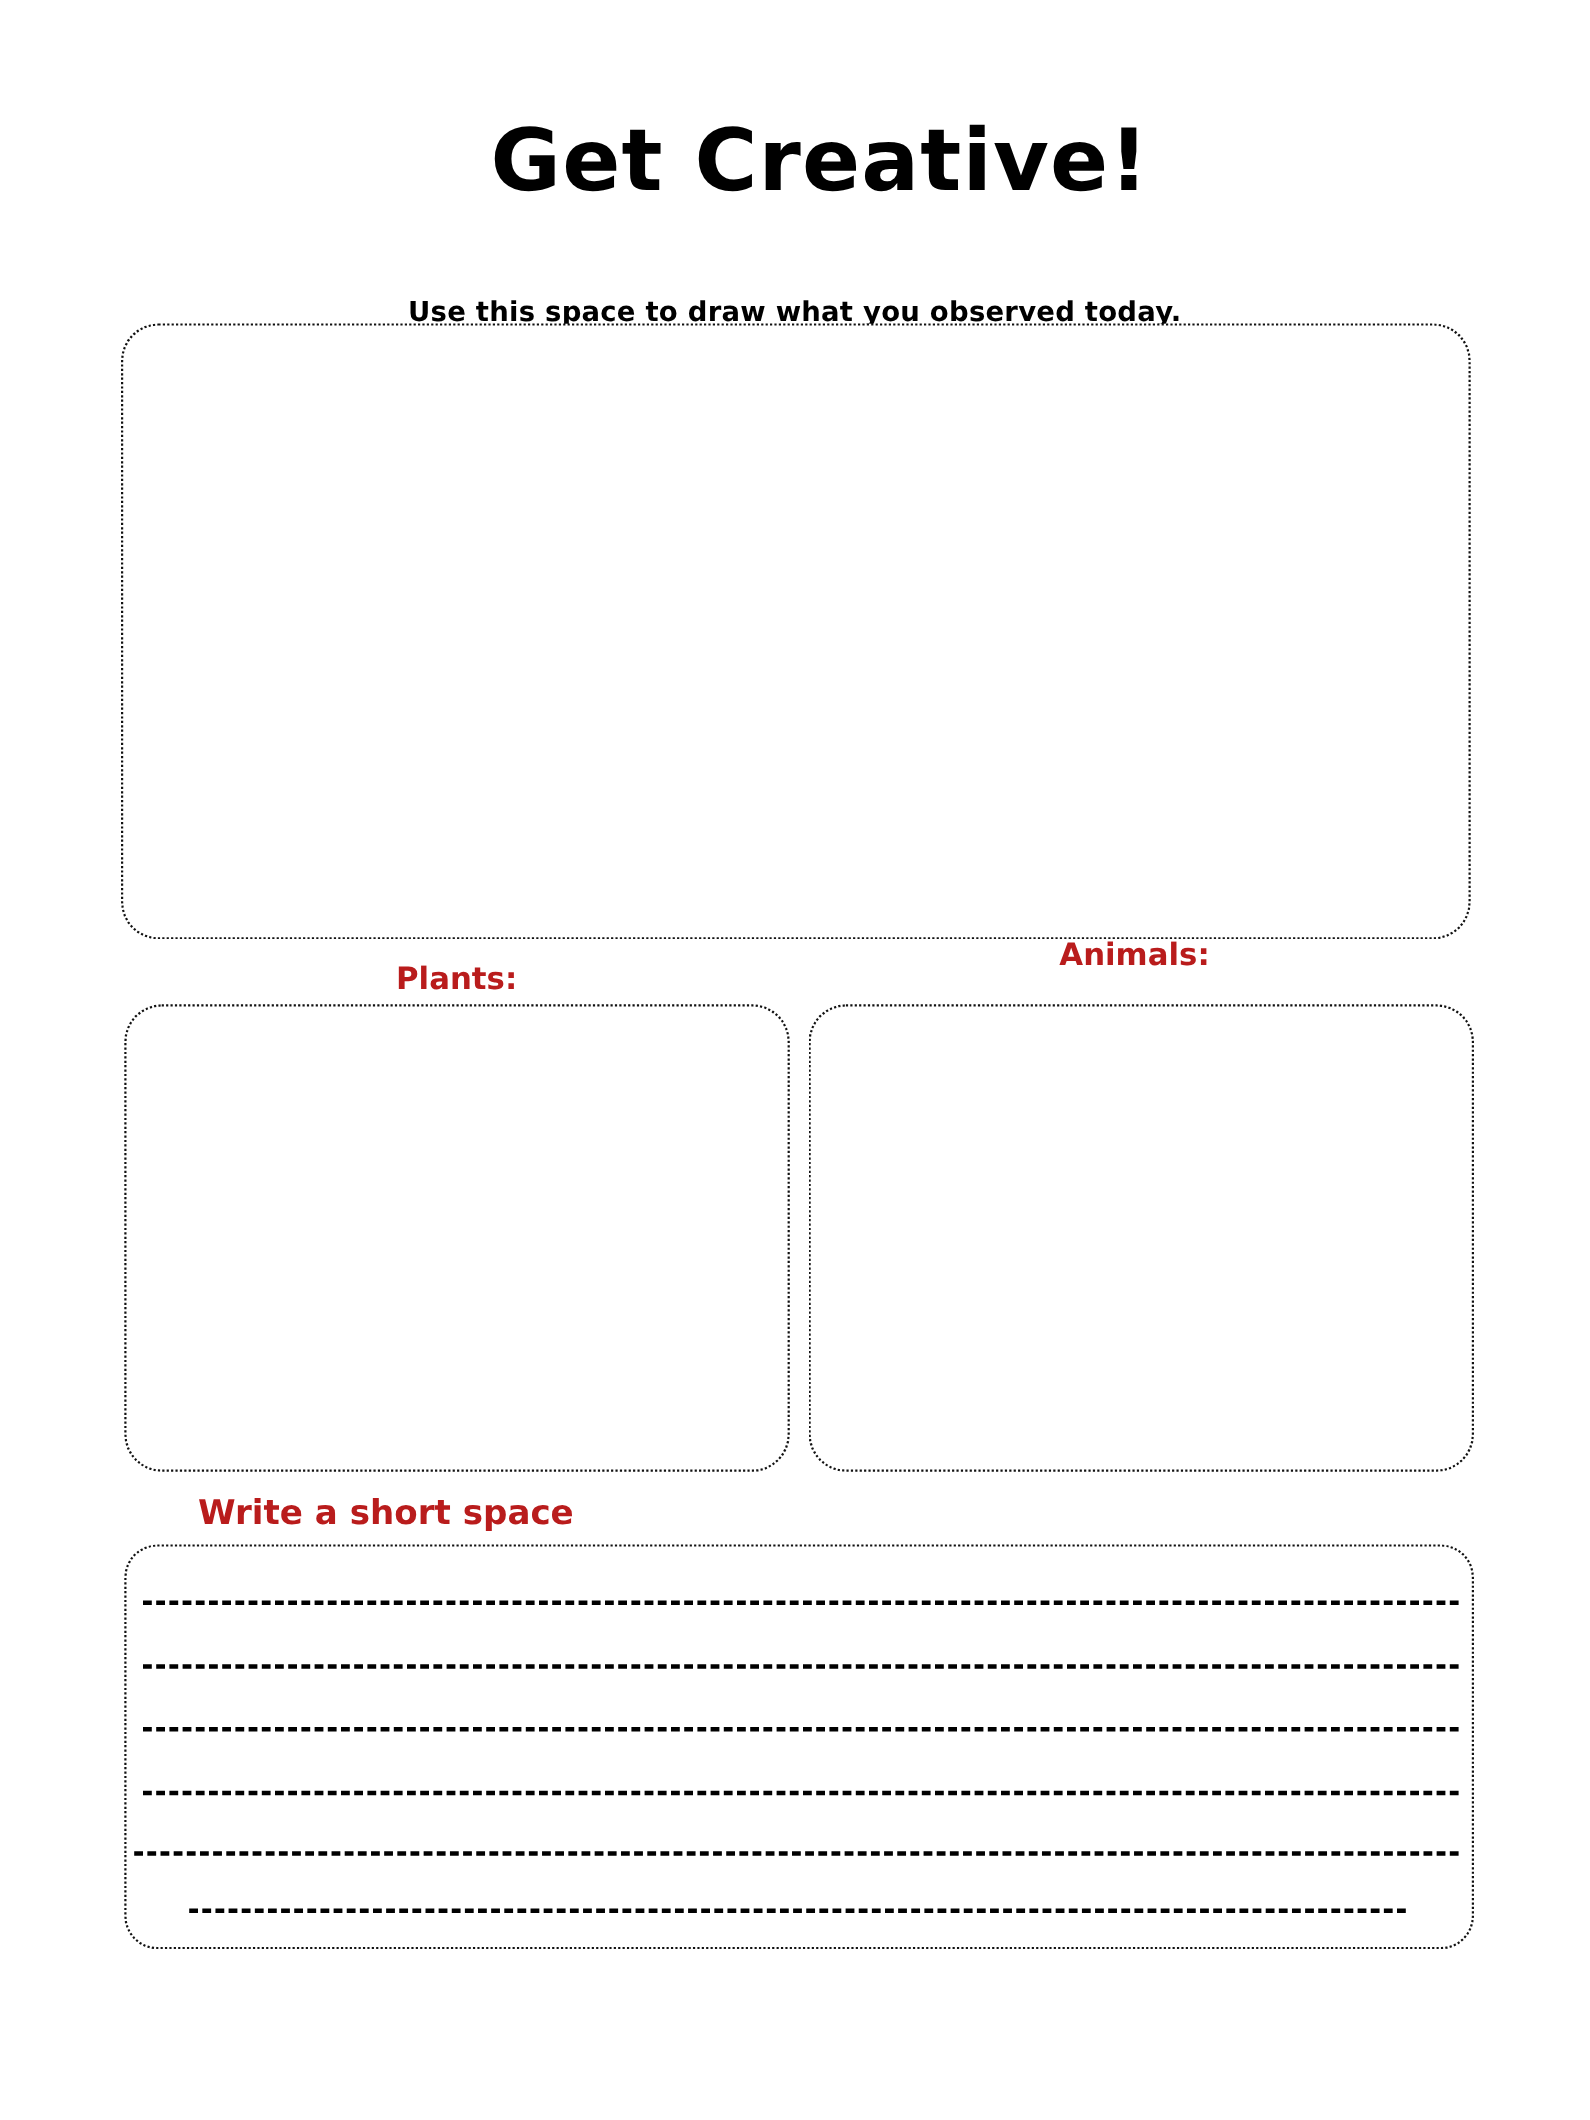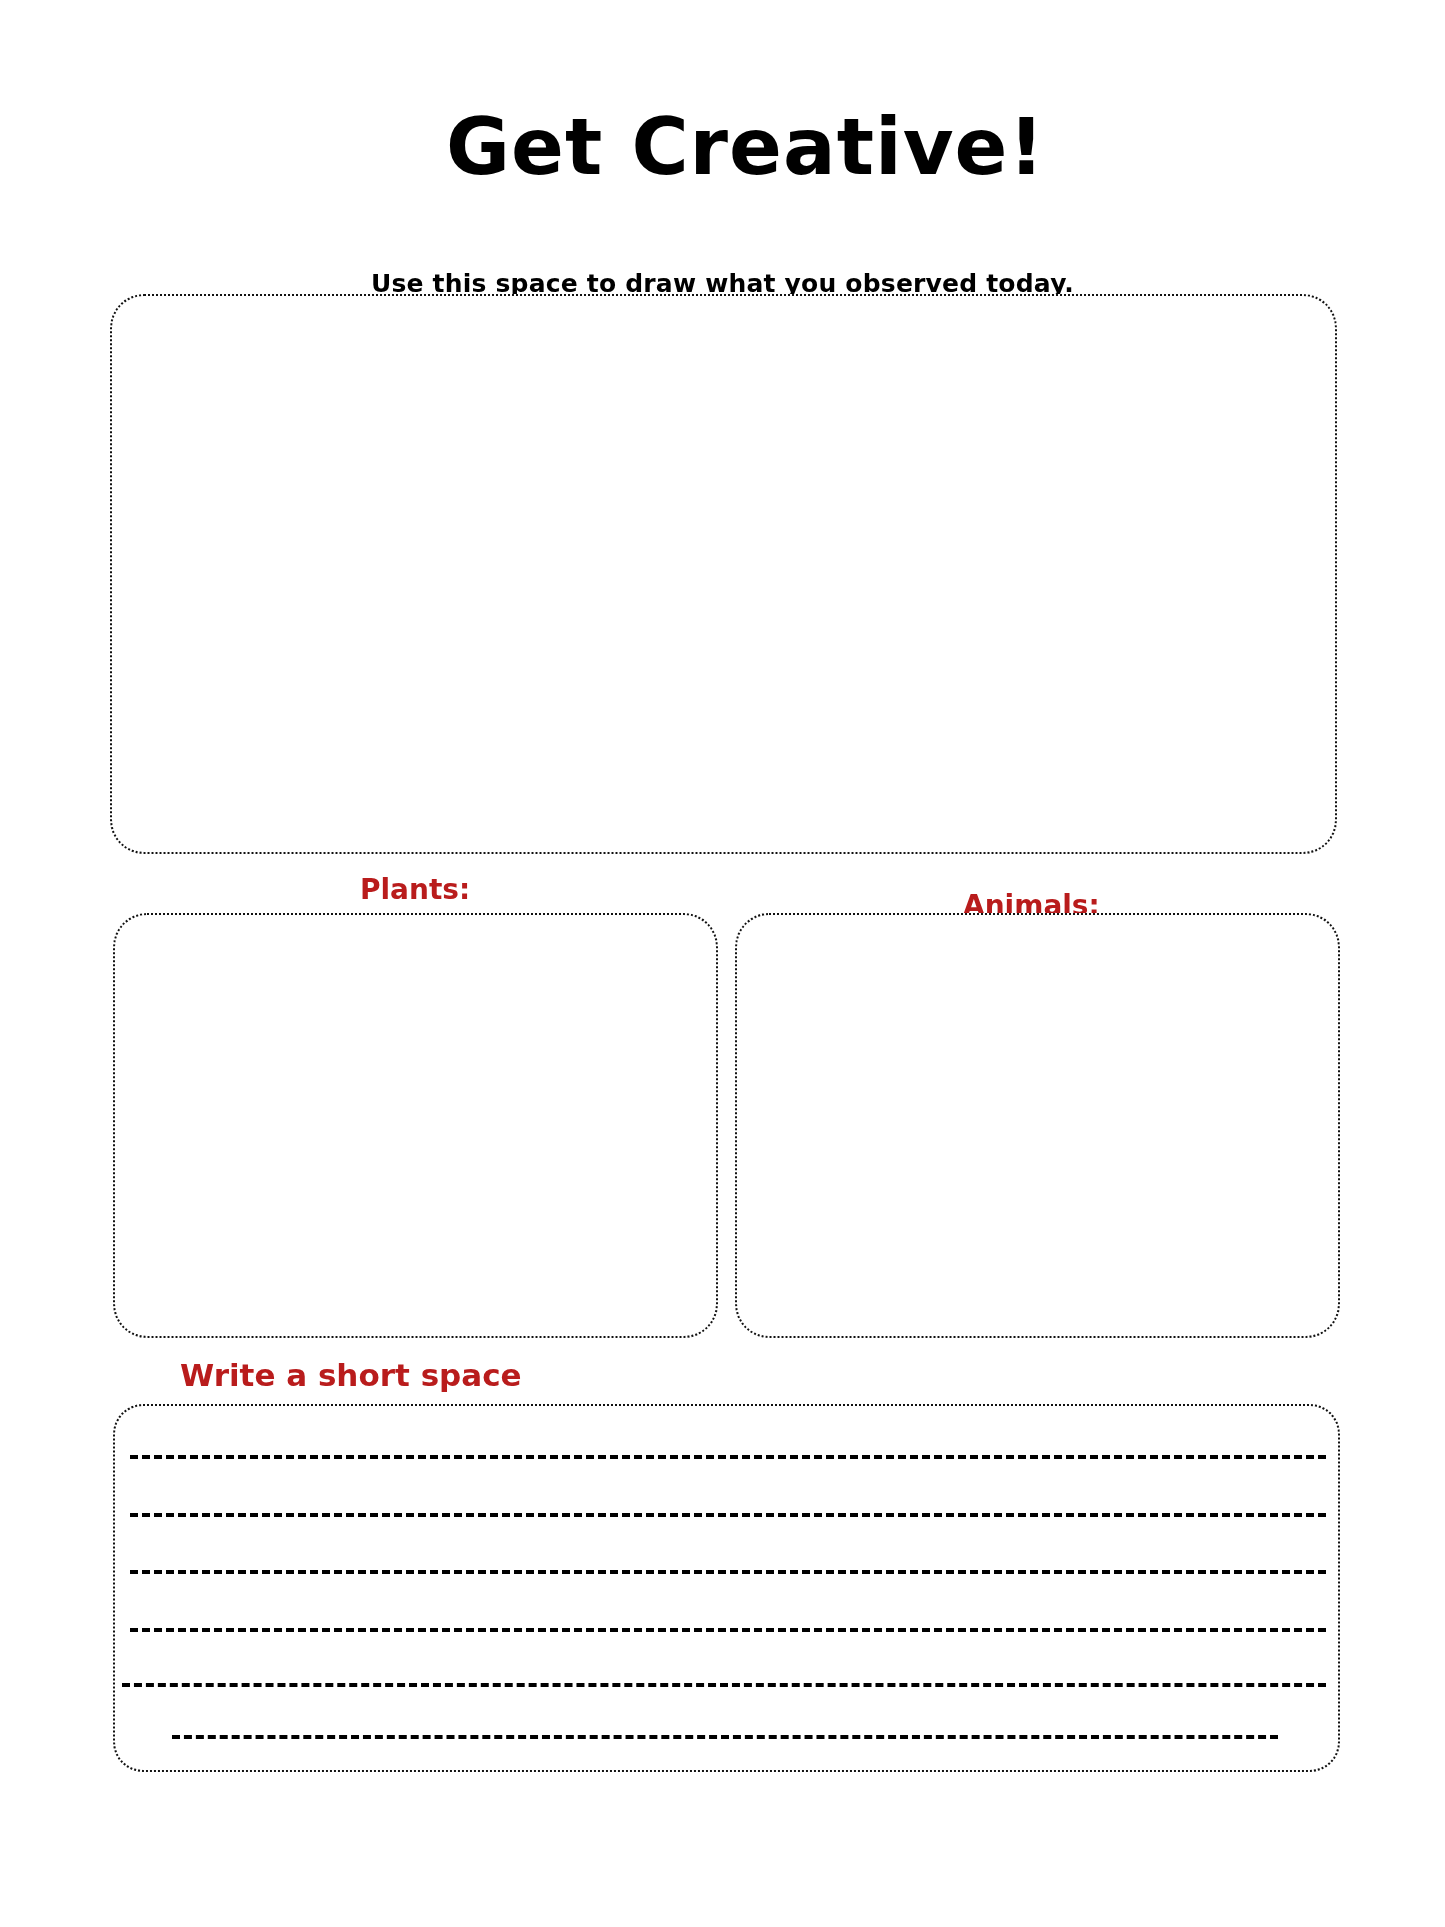--- a/index.html
+++ b/index.html
@@ -79,21 +79,21 @@
     white-space: nowrap;
   }
 
   #plants-label {
     left: 360px;
     top: 873px;
   }
 
   #animals-label {
     left: 963px;
-    top: 889px;
+    top: 851px;
   }
 
   #plants-box {
     left: 113px;
     top: 913px;
     width: 605px;
     height: 425px;
   }
 
   #animals-box {

